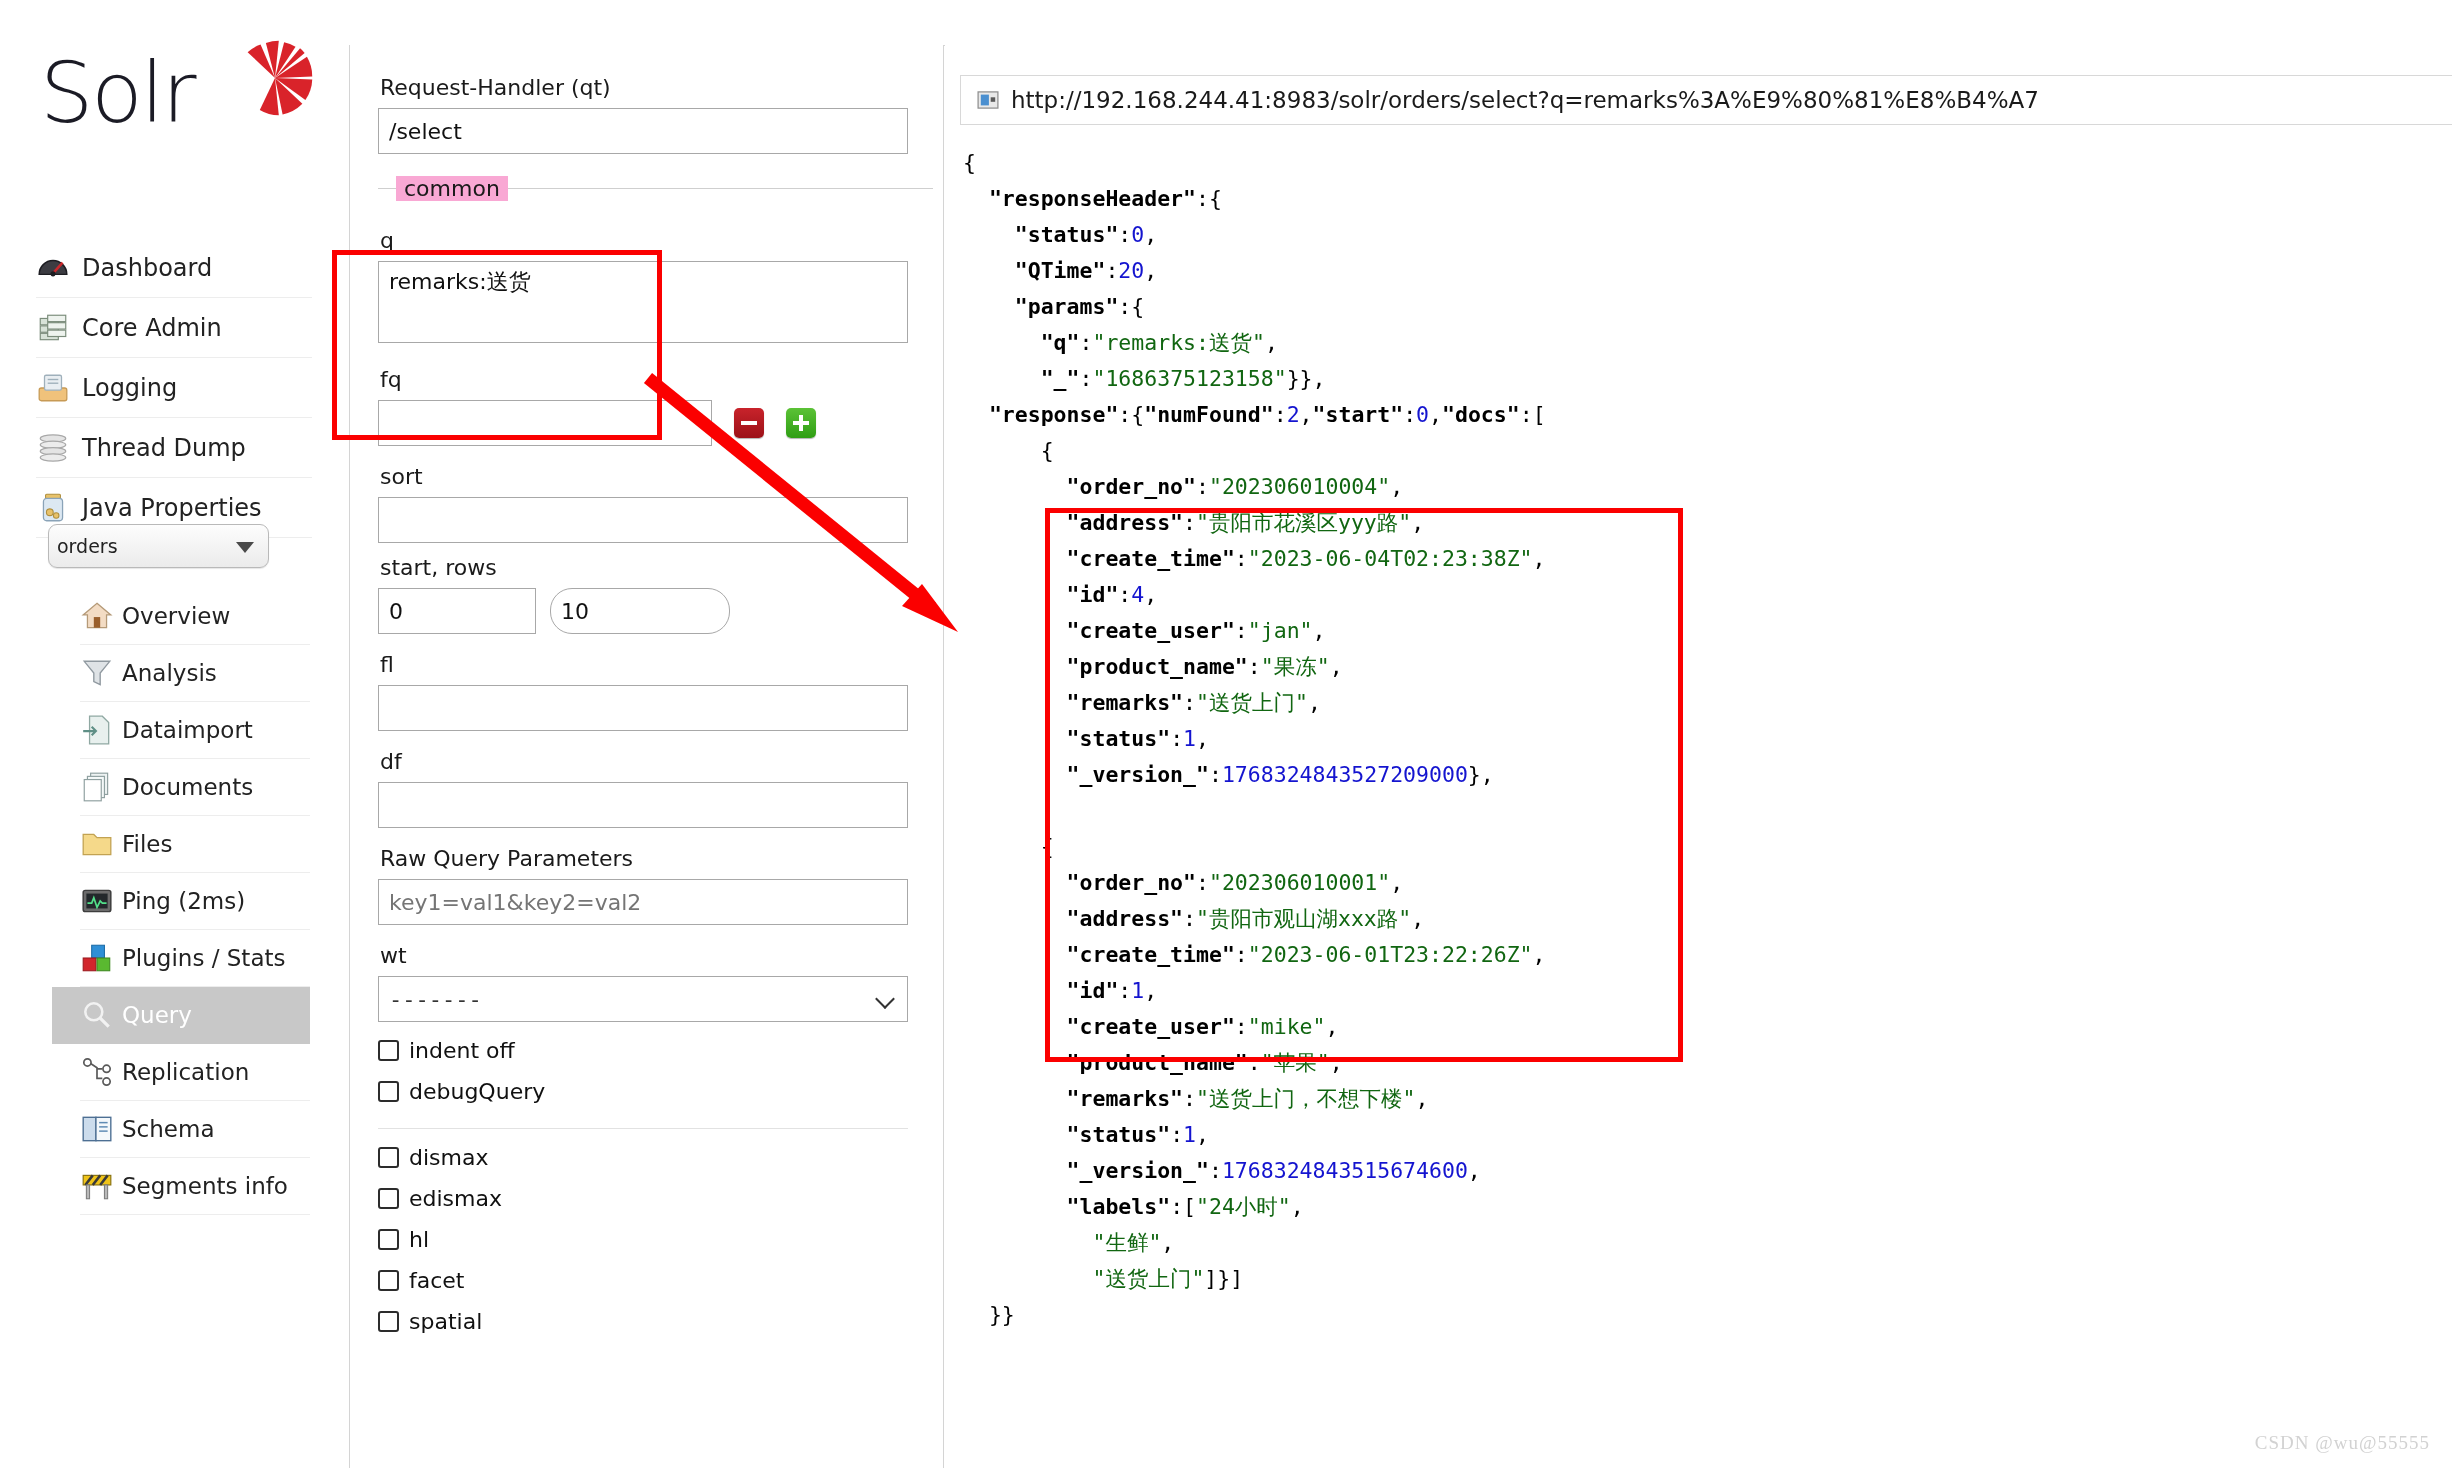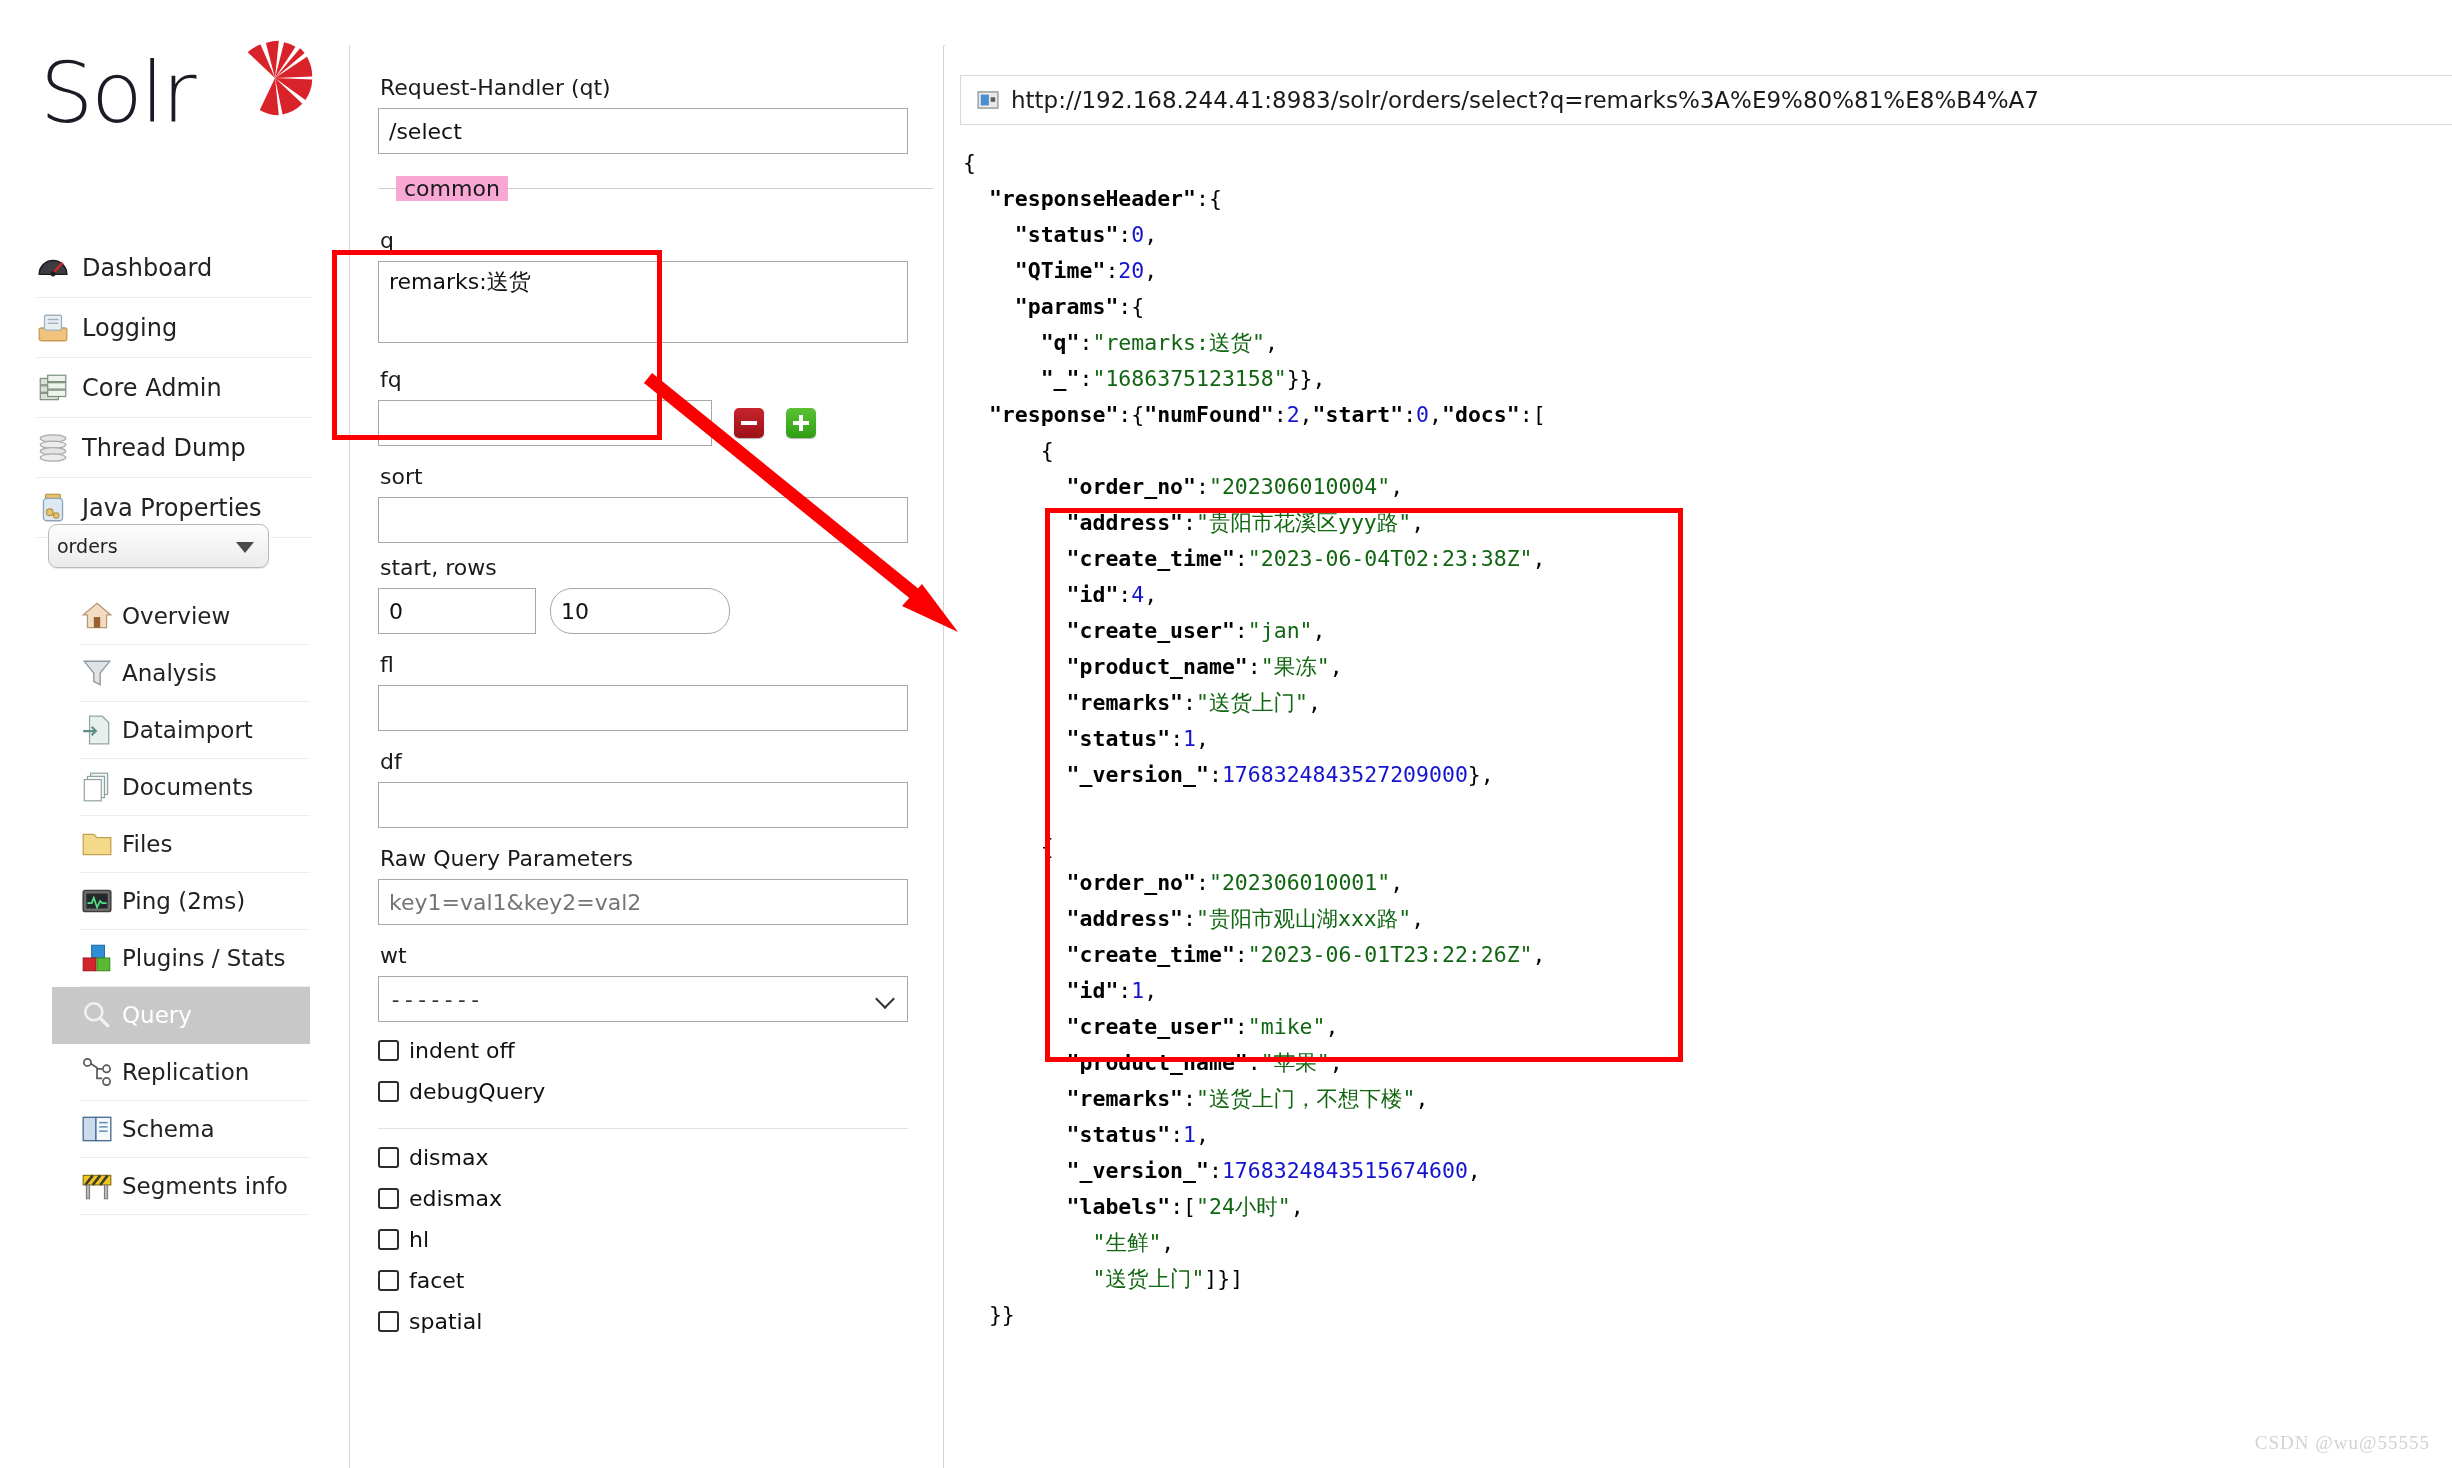--- a/index.html
+++ b/index.html
@@ -180,37 +180,37 @@
       <svg class="ic" viewBox="0 0 32 32">
         <path d="M3 22a13 13 0 0126 0z" fill="#3c3c42"></path>
         <path d="M3 22a13 13 0 0126 0z" fill="none" stroke="#1d1d22" stroke-width="1.4"></path>
         <line x1="16" y1="21" x2="25" y2="11" stroke="#c9282d" stroke-width="2.4"></line>
         <circle cx="16" cy="21.5" r="2.4" fill="#1d1d22"></circle>
       </svg>
       <span>Dashboard</span>
     </div>
     <div class="nav-item">
       <svg class="ic" viewBox="0 0 32 32">
-        <rect x="3" y="16" width="26" height="12" rx="2" fill="#f0c27b" stroke="#c79a55" stroke-width="1.2"></rect>
-        <rect x="8" y="4" width="16" height="14" rx="1.5" fill="#e9eef2" stroke="#9fb0bb" stroke-width="1.2"></rect>
-        <line x1="11" y1="8" x2="21" y2="8" stroke="#9fb0bb" stroke-width="1.3"></line>
-        <line x1="11" y1="11.5" x2="21" y2="11.5" stroke="#9fb0bb" stroke-width="1.3"></line>
-      </svg>
-      <span>Logging</span>
-    </div>
-    <div class="nav-item">
-      <svg class="ic" viewBox="0 0 32 32">
         <rect x="4" y="7" width="17" height="6" fill="#d8e2d8" stroke="#7b8c7b" stroke-width="1.1"></rect>
         <rect x="4" y="14" width="17" height="6" fill="#d8e2d8" stroke="#7b8c7b" stroke-width="1.1"></rect>
         <rect x="4" y="21" width="17" height="6" fill="#d8e2d8" stroke="#7b8c7b" stroke-width="1.1"></rect>
         <rect x="11" y="4" width="17" height="6" fill="#eef3ee" stroke="#7b8c7b" stroke-width="1.1"></rect>
         <rect x="11" y="11" width="17" height="6" fill="#eef3ee" stroke="#7b8c7b" stroke-width="1.1"></rect>
         <rect x="11" y="18" width="17" height="6" fill="#eef3ee" stroke="#7b8c7b" stroke-width="1.1"></rect>
       </svg>
       <span>Core Admin</span>
+    </div>
+    <div class="nav-item">
+      <svg class="ic" viewBox="0 0 32 32">
+        <rect x="3" y="16" width="26" height="12" rx="2" fill="#f0c27b" stroke="#c79a55" stroke-width="1.2"></rect>
+        <rect x="8" y="4" width="16" height="14" rx="1.5" fill="#e9eef2" stroke="#9fb0bb" stroke-width="1.2"></rect>
+        <line x1="11" y1="8" x2="21" y2="8" stroke="#9fb0bb" stroke-width="1.3"></line>
+        <line x1="11" y1="11.5" x2="21" y2="11.5" stroke="#9fb0bb" stroke-width="1.3"></line>
+      </svg>
+      <span>Logging</span>
     </div>
     <div class="nav-item">
       <svg class="ic" viewBox="0 0 32 32">
         <ellipse cx="16" cy="7" rx="12" ry="3.4" fill="#e4e4e4" stroke="#a8a8a8" stroke-width="1.1"></ellipse>
         <ellipse cx="16" cy="13" rx="12" ry="3.4" fill="#ececec" stroke="#a8a8a8" stroke-width="1.1"></ellipse>
         <ellipse cx="16" cy="19" rx="12" ry="3.4" fill="#e4e4e4" stroke="#a8a8a8" stroke-width="1.1"></ellipse>
         <ellipse cx="16" cy="25" rx="12" ry="3.4" fill="#ececec" stroke="#a8a8a8" stroke-width="1.1"></ellipse>
       </svg>
       <span>Thread Dump</span>
     </div>

